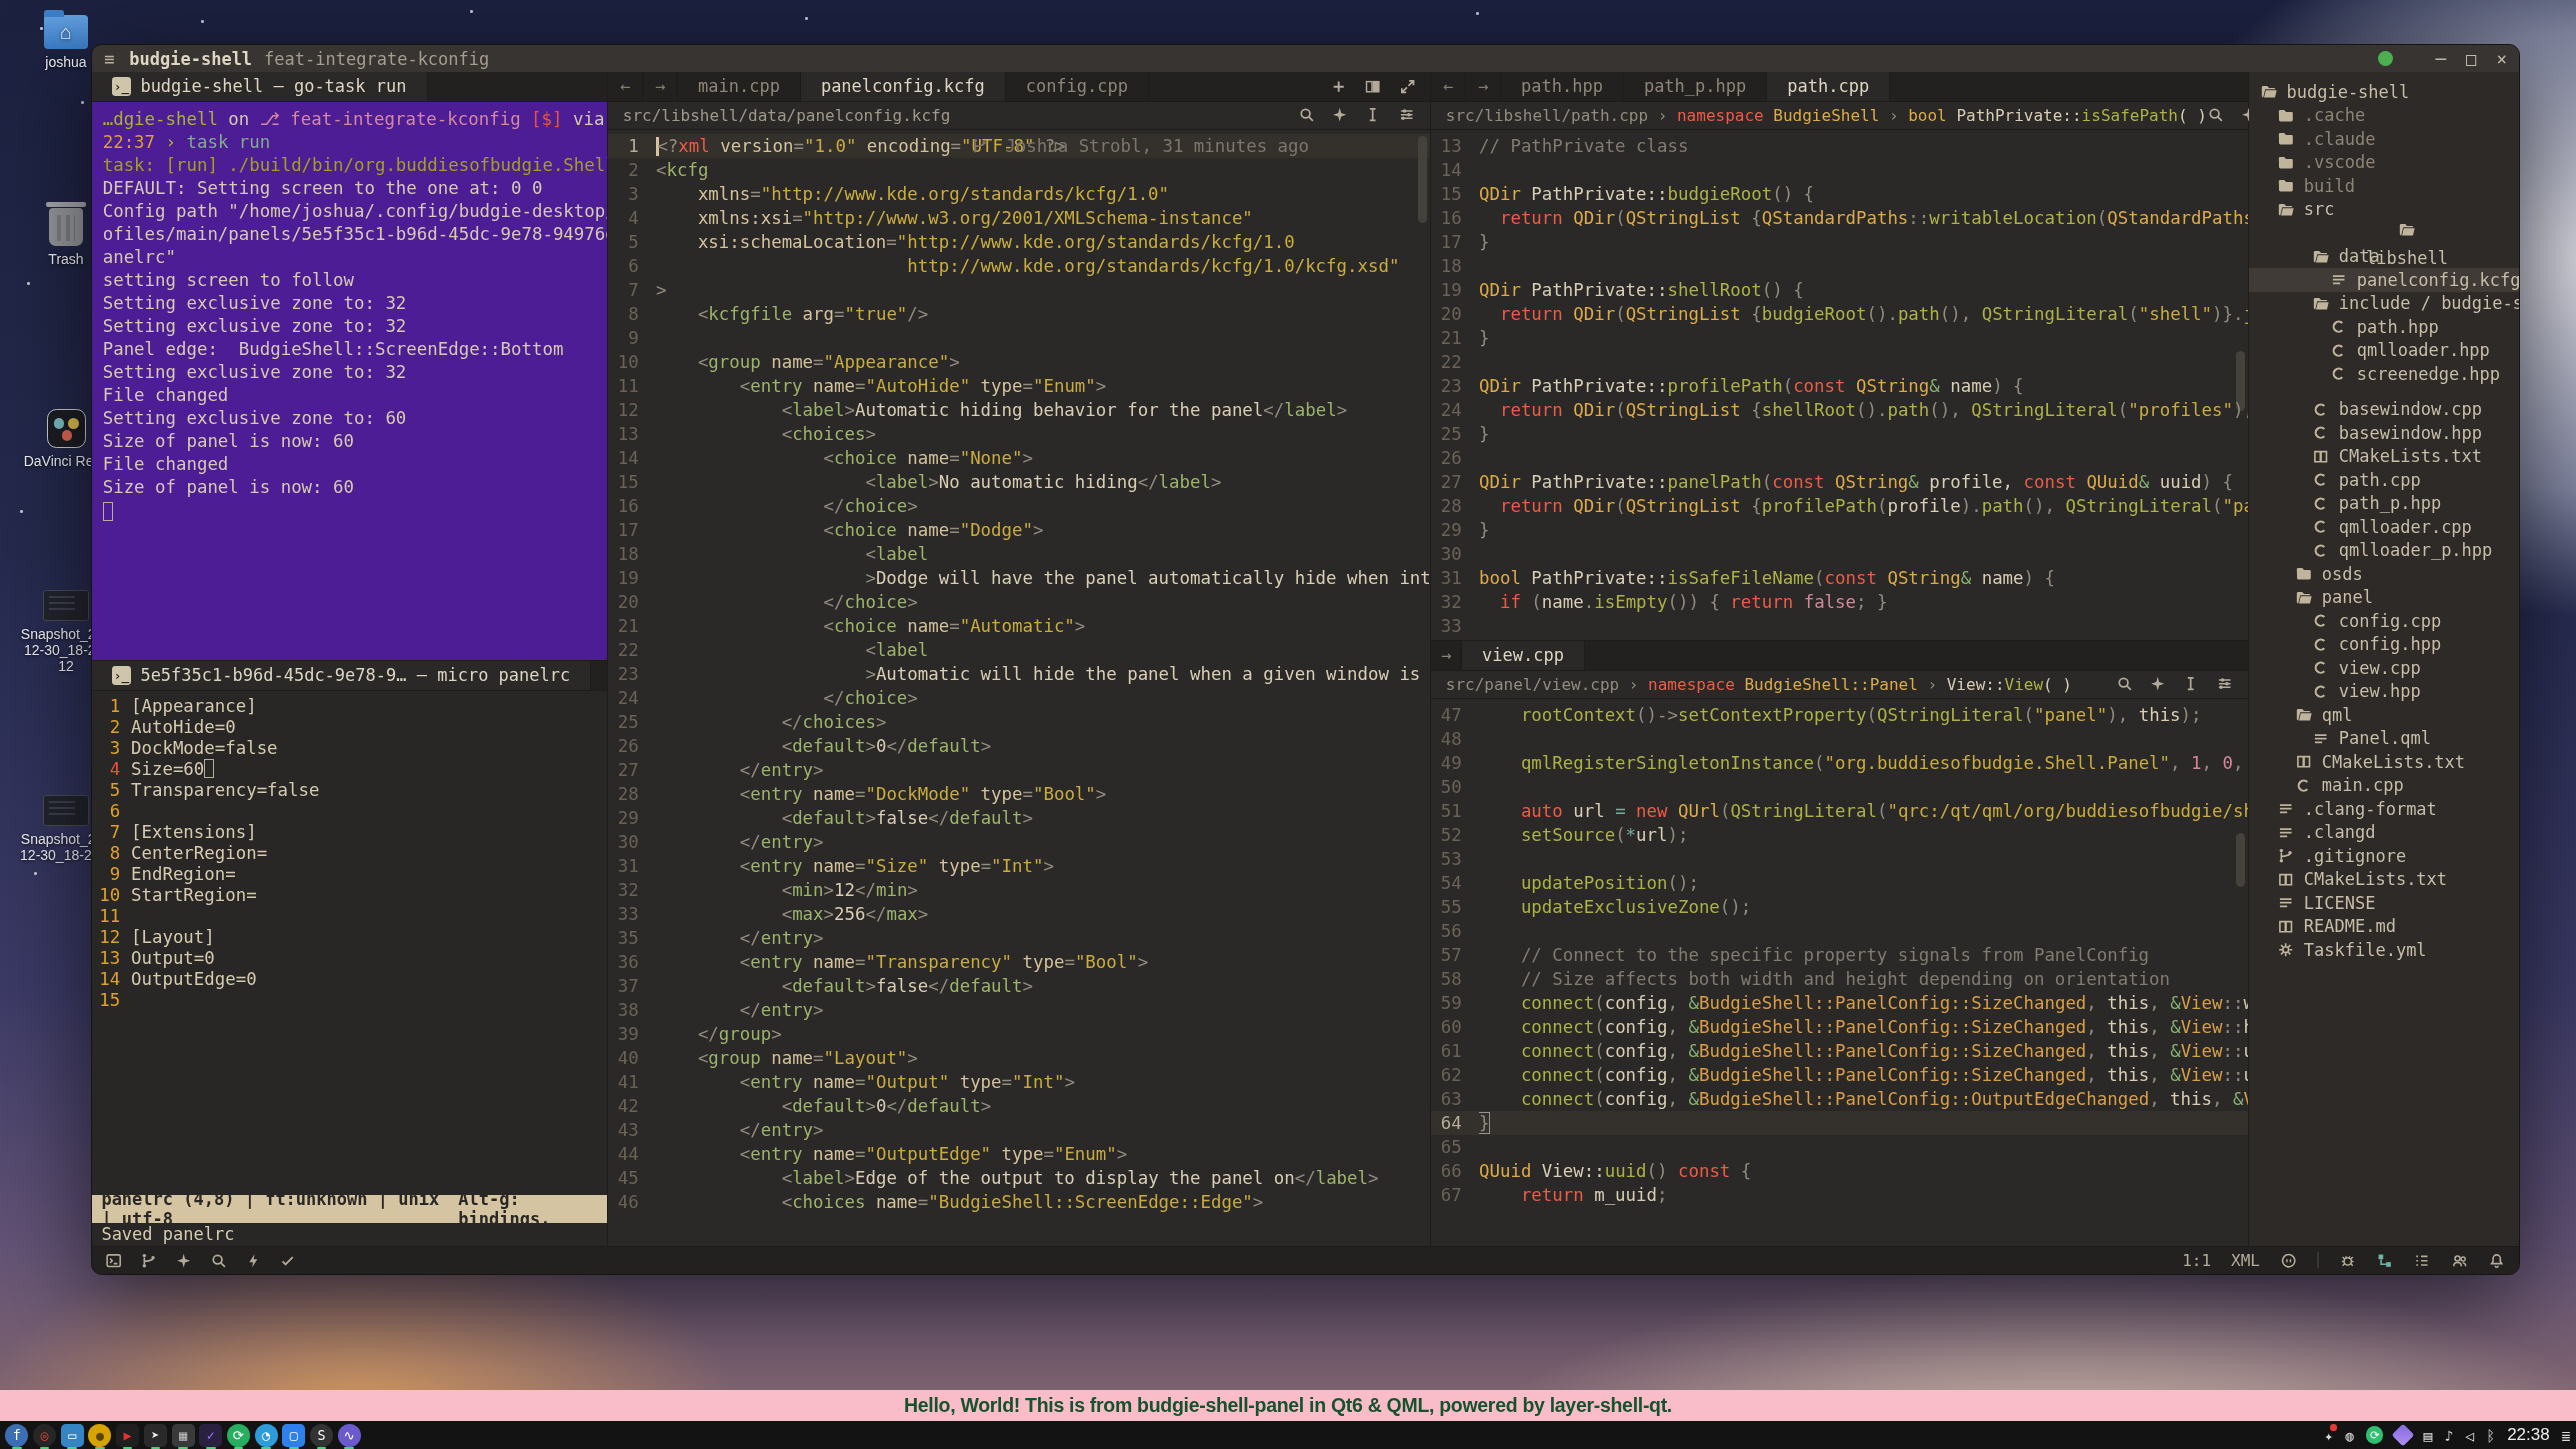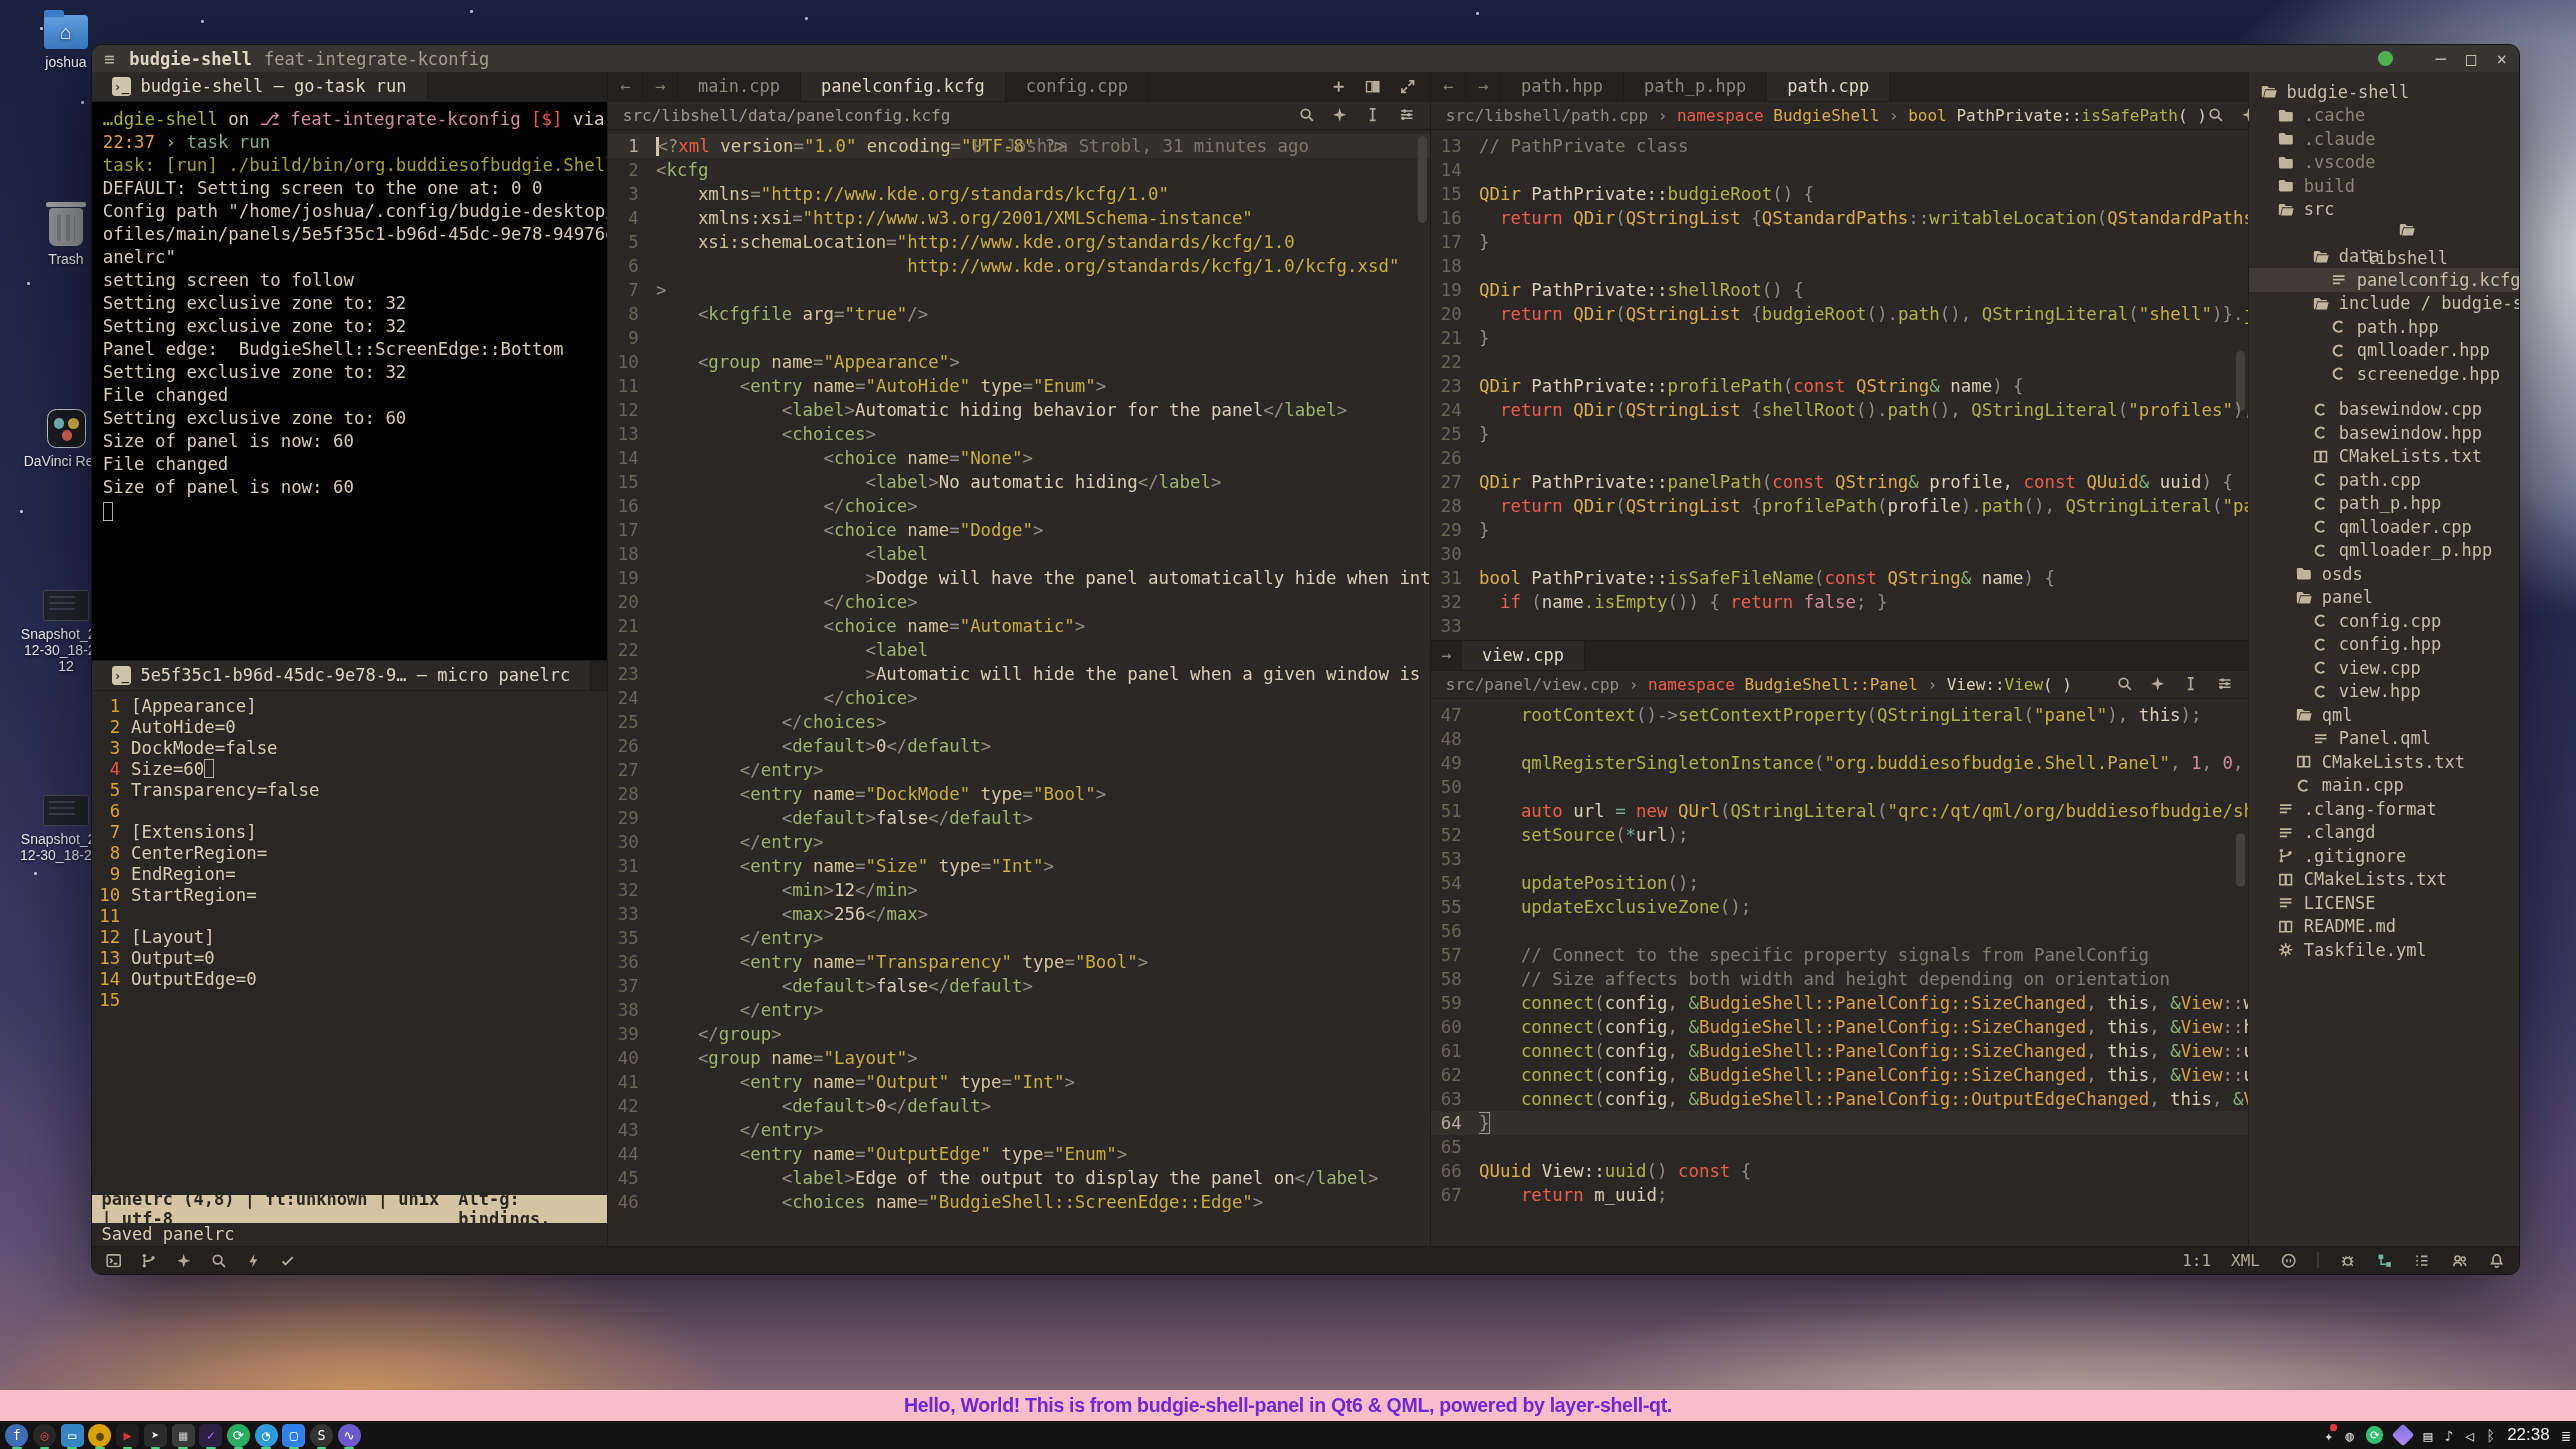--- a/index.html
+++ b/index.html
@@ -61,21 +61,21 @@
   .tb-actions { margin-left:auto; display:flex; align-items:center; gap:17.4px; padding:0 13.4px; color:#b3aa99; }
   .termbadge { width:19px; height:19px; background:#cfc5ab; color:#2b2927; border-radius:3.4px; font-size:12.7px; line-height:19px; text-align:center; margin-right:9.4px; flex:none; font-weight:bold; }
   .crumb { height:28px; background:#2b2927; border-bottom:1.3px solid #1e1c1a; display:flex; align-items:center; padding:0 14.8px; font-size:16px; color:#a0988a; flex:none; white-space:pre; }
   .crumb .sp { flex:1; }
   .crumb .cicons { display:flex; gap:16px; color:#b3aa99; }
 
   .ic { width:17.4px; height:17.4px; flex:none; }
   .ic use { color:inherit; }
 
   
-  .termwrap { height:558px; background:#000000; padding:6.7px 0 0 10.7px; overflow:hidden; flex:none; }
+  .termwrap { height:558px; background:#4c1d95; padding:6.7px 0 0 10.7px; overflow:hidden; flex:none; }
   .tl { height:23px; line-height:23px; font-size:17.4px; white-space:pre; }
   .t-g{color:#a9b42c}.t-f{color:#d6cab0}.t-p{color:#d489a0}.t-r{color:#ef4f3c}.t-y{color:#dfa12a}.t-o{color:#a2a01f}.t-t{color:#7fae8d}
   .hcur { display:inline-block; width:10px; height:19px; border:1.3px solid #b7ae9c; vertical-align:middle; }
 
   
   .mtabbar { height:31px; background:#232120; display:flex; align-items:stretch; font-size:17px; color:#cfc5ab; border-bottom:1.3px solid #1e1c1a; border-top:1.3px solid #1e1c1a; flex:none; }
   .microwrap { flex:1; background:#292725; padding-top:5.4px; overflow:hidden; }
   .ml { height:21px; line-height:21px; font-size:17.4px; white-space:pre; display:flex; }
   .mln { width:39px; text-align:right; padding-right:10.7px; color:#dfa12a; flex:none; }
   .mln.cur { color:#ef4f3c; }
@@ -111,21 +111,21 @@
   
   .statusbar { height:28px; background:#232120; border-top:1.3px solid #1e1c1a; display:flex; align-items:center; padding:0 13.4px; flex:none; font-size:16px; color:#b3aa99; }
   .statusbar .lft { display:flex; gap:17.4px; align-items:center; }
   .statusbar .sp { flex:1; }
   .statusbar .rgt { display:flex; gap:20px; align-items:center; }
   .statusbar .div { width:1.3px; height:16px; background:#3a3733; }
   .ic.teal { color:#6fb3a4; }
 
   
   .pinkbar { position:absolute; left:0; right:0; top:1390px; height:31px; background:#f9bdc9; z-index:8; display:flex; align-items:center; justify-content:center; }
-  .pinkbar span { font-family:"Liberation Sans",sans-serif; font-weight:bold; font-size:19.5px; color:#6d28d9; letter-spacing:-0.3px; }
+  .pinkbar span { font-family:"Liberation Sans",sans-serif; font-weight:bold; font-size:19.5px; color:#14532d; letter-spacing:-0.3px; }
   .taskbar { position:absolute; left:0; right:0; top:1421px; height:28px; background:#131313; z-index:9; display:flex; align-items:center; padding:0 5.4px; }
   .apps { display:flex; gap:4.7px; align-items:center; }
   .app { width:23px; height:23px; display:flex; align-items:center; justify-content:center; font-size:13.4px; color:#fff; position:relative; border-radius:4.7px; }
   .app.circle { border-radius:50%; }
   .app .ind { position:absolute; bottom:-2.7px; left:6.7px; right:6.7px; height:2px; background:#47d17c; border-radius:1.3px; }
   .tray { margin-left:auto; display:flex; gap:12px; align-items:center; color:#d8d8d8; font-size:14.8px; }
   .tray .clock { font-family:"Liberation Sans",sans-serif; font-size:17px; color:#eee; }
   .tray .diamond { width:16px; height:16px; transform:rotate(45deg); background:linear-gradient(135deg,#7f6ce0,#b38df0); border-radius:2.7px; }
   .tray .gsync { width:17.4px; height:17.4px; border-radius:50%; background:#2fbf71; color:#fff; font-size:11.4px; display:flex; align-items:center; justify-content:center; }
   .tray .reddot { position:relative; }

